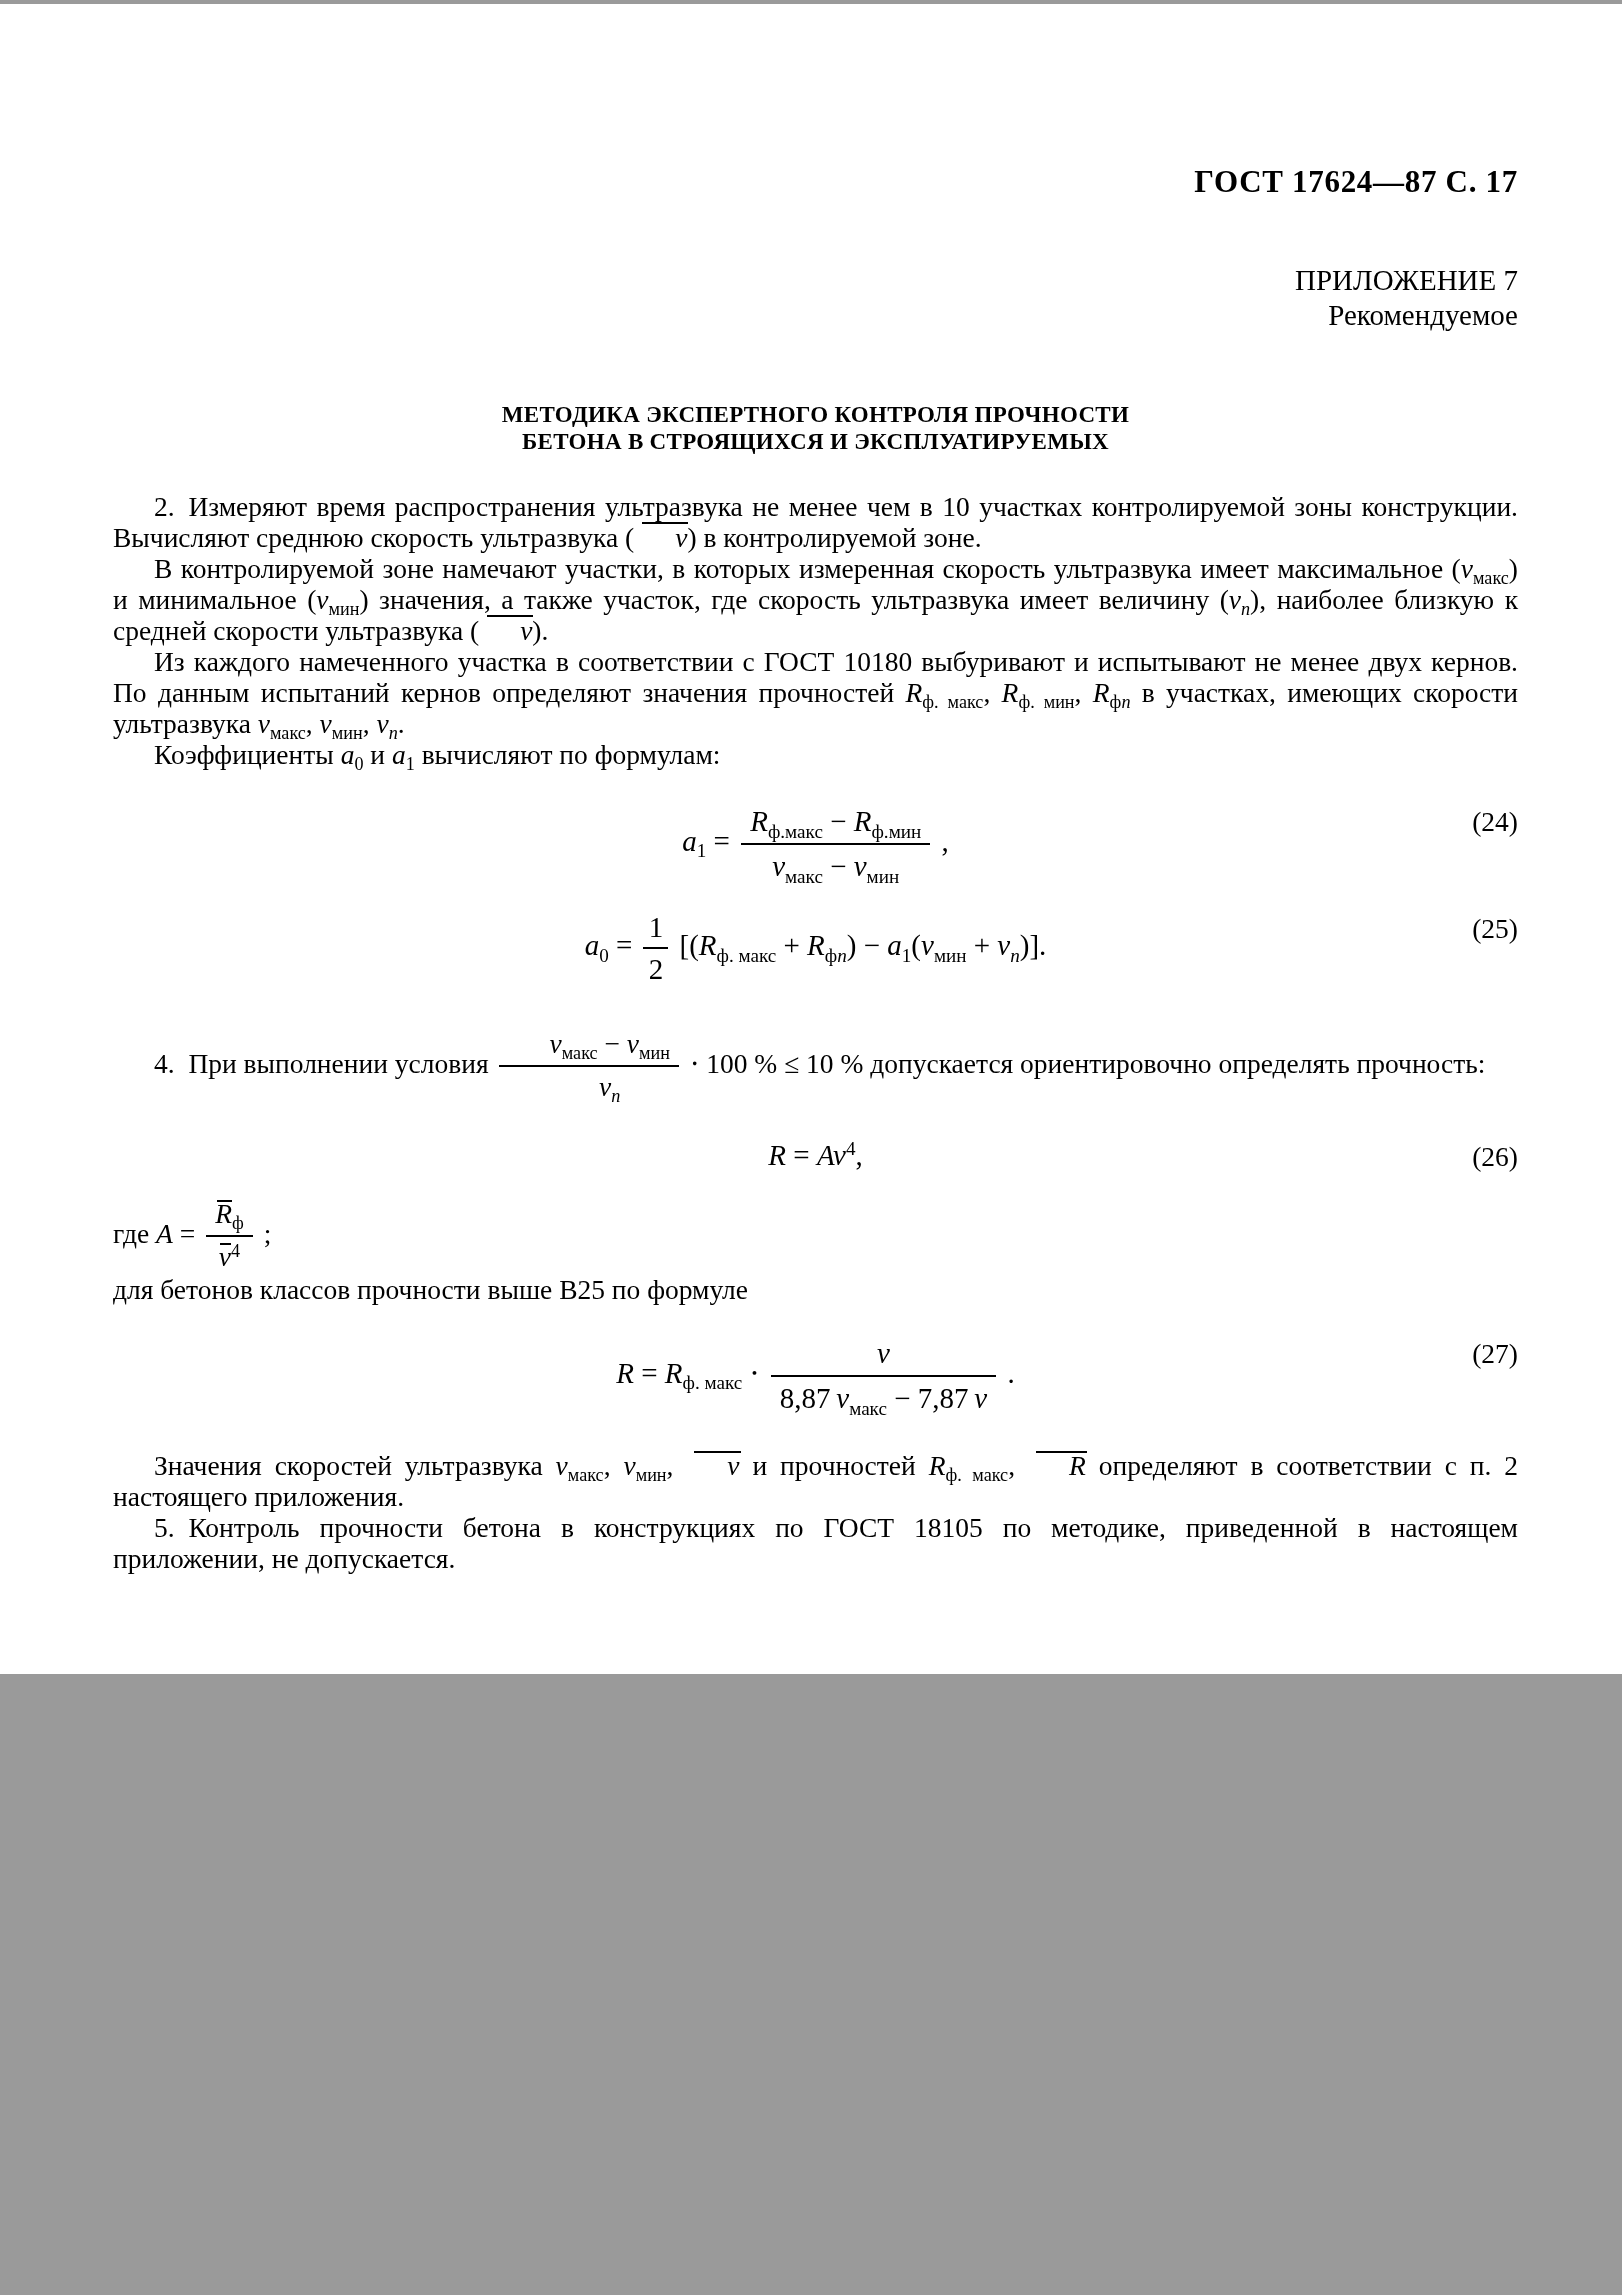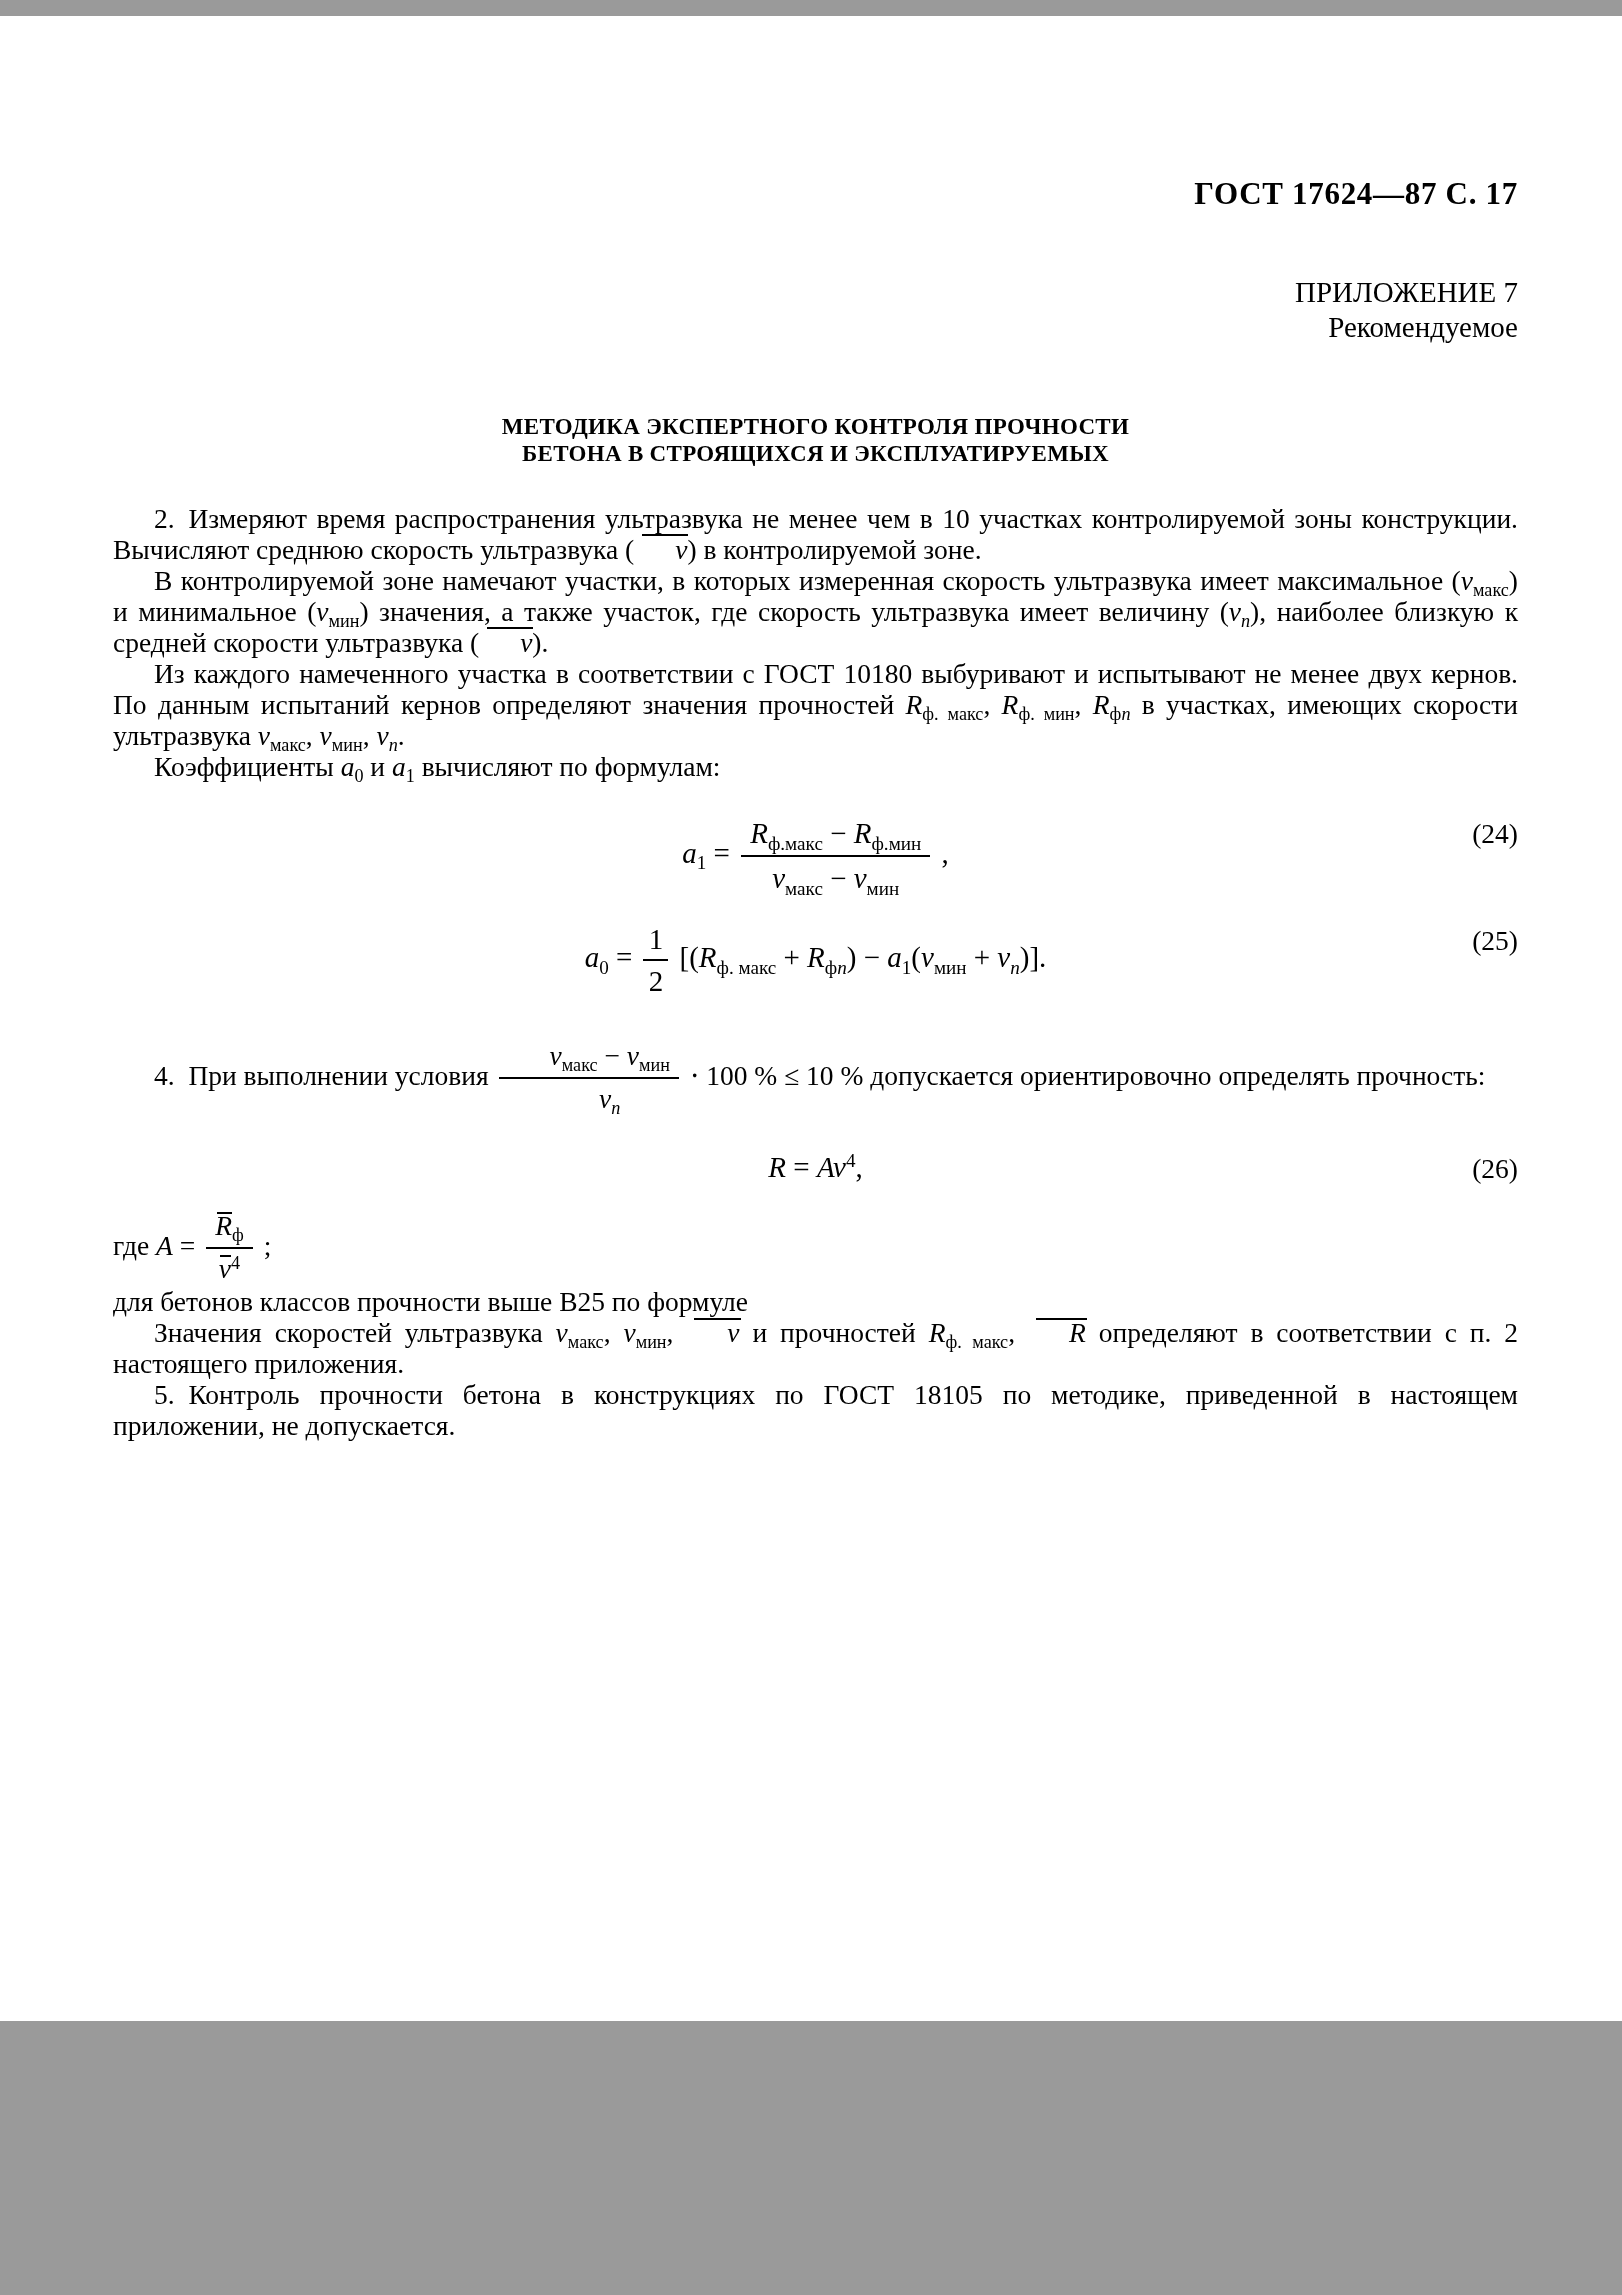--- a/index.html
+++ b/index.html
@@ -1,21 +1,21 @@
 <!DOCTYPE html>
 <html lang="ru" style="font-size:10.5px"><head>
 <meta charset="utf-8">
 <style>
   html,body{margin:0;padding:0;background:#9a9a9a;}
   .page{
-    width:1623px;height:2005px;background:#ffffff;color:#000;
+    width:1623px;height:1670px;background:#ffffff;color:#000;
     font-family:"Liberation Serif","DejaVu Serif",serif;
     position:relative;box-sizing:border-box;
     padding:162px 105px 0 113px;
-    margin:16px auto;
+    margin:4px auto;
   }
   .hdr{text-align:right;font-weight:bold;font-size:31px;line-height:1.05;letter-spacing:0.7px;}
   .annex{text-align:right;margin-top:64px;}
   .annex-inner{display:inline-block;text-align:right;font-size:29px;line-height:1.22;}
   .title{margin:68px 0 0 0;text-align:center;font-weight:bold;font-size:23px;line-height:1.18;letter-spacing:0.3px;}
   .body{margin-top:35px;font-size:27.5px;line-height:31px;text-align:justify;}
   .body p{margin:0;}
   .body p.ind{text-indent:41px;}
   i{font-style:italic;}
   sub{font-size:66%;vertical-align:-0.34em;line-height:0;font-style:normal;}
@@ -82,20 +82,24 @@
 
     <div class="eqrow" id="eq26">
       <i>R</i><span> = </span><i>A</i><i>v</i><sup>4</sup><span>,</span>
       <span class="eqnum">(26)</span>
     </div>
 
     <p class="where-line"><span>где </span><i>A</i><span> = </span><span class="frac"><span class="fnum"><span class="bar"><i>R</i></span><sub>ф</sub></span><span class="fden"><span class="bar"><i>v</i></span><sup>4</sup></span></span><span> ;</span></p>
 
     <p>для бетонов классов прочности выше В25 по формуле</p>
 
+    <div class="eqrow" id="eq27">
+      <i>R</i><span> = </span><i>R</i><sub>ф. макс</sub><span> ⋅ </span><span class="frac"><span class="fnum"><i>v</i></span><span class="fden"><span>8,87 </span><i>v</i><sub>макс</sub><span> − 7,87 </span><i>v</i></span></span><span> .</span>
+      <span class="eqnum">(27)</span>
+    </div>
 
     <p class="ind"><span>Значения скоростей ультразвука </span><i>v</i><sub>макс</sub><span>, </span><i>v</i><sub>мин</sub><span>, </span><span class="bar"><i>v</i></span><span> и прочностей </span><i>R</i><sub>ф. макс</sub><span>, </span><span class="bar"><i>R</i></span><span> определяют в соответствии с п. 2 настоящего приложения.</span></p>
 
     <p class="ind">5. Контроль прочности бетона в конструкциях по ГОСТ 18105 по методике, приведенной в настоящем приложении, не допускается.</p>
 
   </div>
 </div>
 
 
 </body></html>

